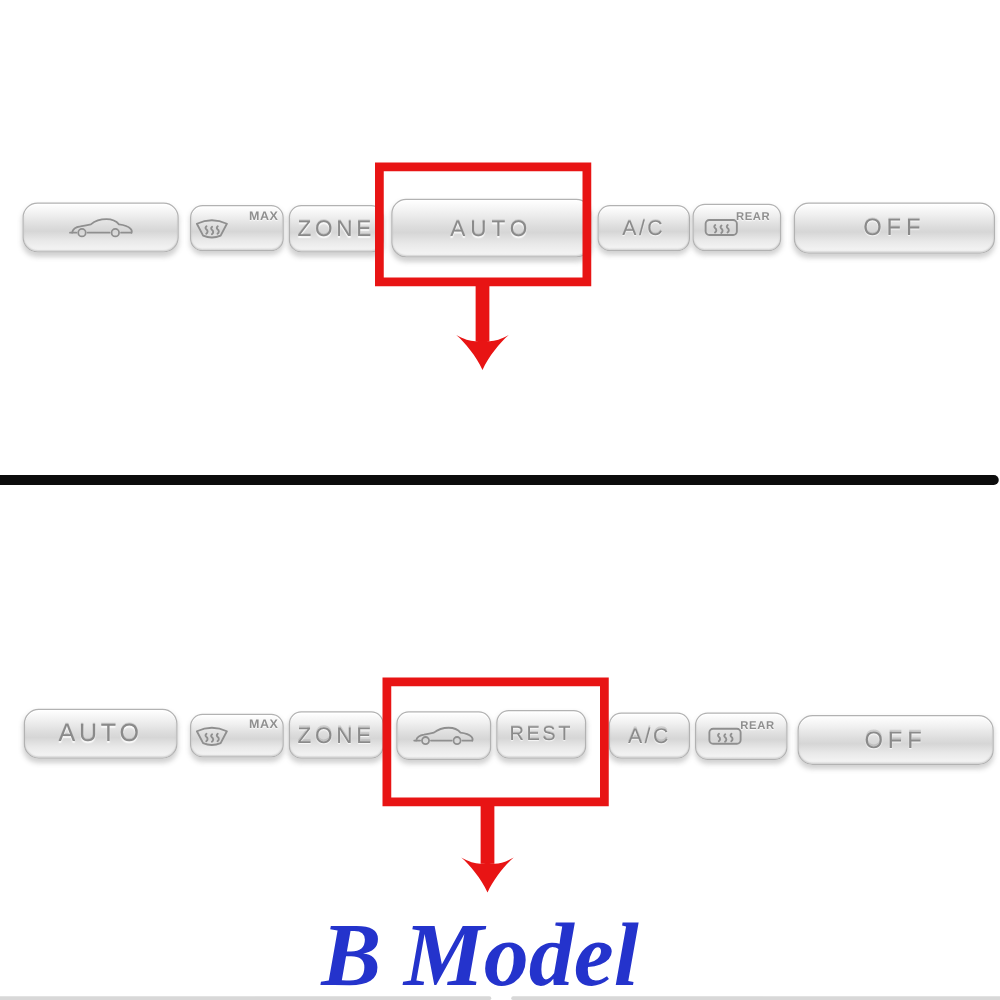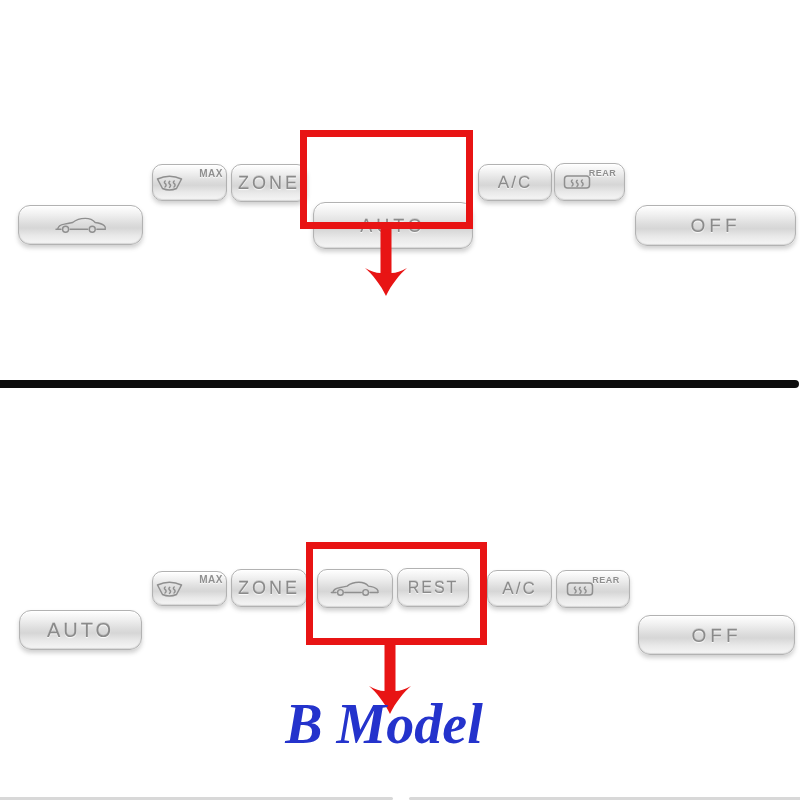--- a/index.html
+++ b/index.html
@@ -10,21 +10,21 @@
   .abs{position:absolute;box-sizing:border-box;}
   
   .cap{
     position:absolute;box-sizing:border-box;
     border:1px solid #b2b2b2;
     border-radius:10px;
     background:linear-gradient(180deg,#ffffff 0%,#f0f0f0 22%,#dcdcdc 48%,#d6d6d6 58%,#e9e9e9 78%,#f6f6f6 100%);
     box-shadow:0 3px 4px rgba(90,90,90,.28), inset 0 1px 0 #ffffff, inset 0 -1px 1px rgba(120,120,120,.25);
     display:flex;align-items:center;justify-content:center;
   }
-  .cap.wide{border-radius:12px;margin-top:43px;}
+  .cap.wide{border-radius:12px;}
   .cap-label{
     color:#8a8a8a;font-weight:400;letter-spacing:3px;
     text-shadow:0 1px 1px rgba(255,255,255,.9), 0 -1px 0 rgba(120,120,120,.25);
     white-space:nowrap;line-height:1;
   }
   .suffix{
     color:#8f8f8f;font-size:10px;font-weight:700;letter-spacing:.5px;
     transform:translateY(-9px);margin-left:16px;
     text-shadow:0 1px 1px rgba(255,255,255,.9);
   }
@@ -169,19 +169,19 @@
 
     <div class="hl-box" style="left:306px;top:154px;width:181px;height:103px;"></div>
 
     <span class="abs" style="left:368px;top:256px;width:44px;height:72px;z-index:6;">
       <svg width="44" height="72" viewBox="0 0 44 72">
         <rect x="16.5" y="0" width="11" height="47" fill="#e81414"></rect>
         <path d="M22 70 C17 59 8 48 1 42 C10 47 16 48 22 46 C28 48 34 47 43 42 C36 48 27 59 22 70 Z" fill="#e81414"></path>
       </svg>
     </span>
 
-    <div class="model-label" style="left:384px;top:308px;font-size:56px;text-align:center;">B Model</div>
+    <div class="model-label" style="left:384px;top:340px;font-size:72px;text-align:center;">B Model</div>
   </section>
 
   <div class="edge-line" style="left:0;top:797px;width:393px;border-radius:0 2px 2px 0;"></div>
   <div class="edge-line" style="left:409px;top:797px;width:391px;border-radius:2px 0 0 2px;"></div>
 
 </div>
 
 </body></html>

